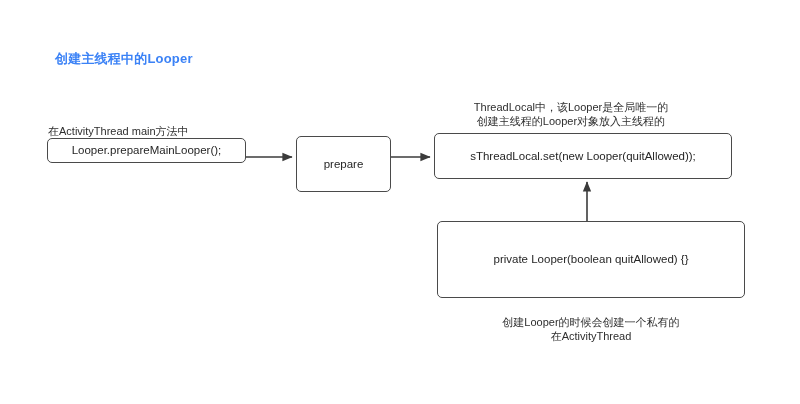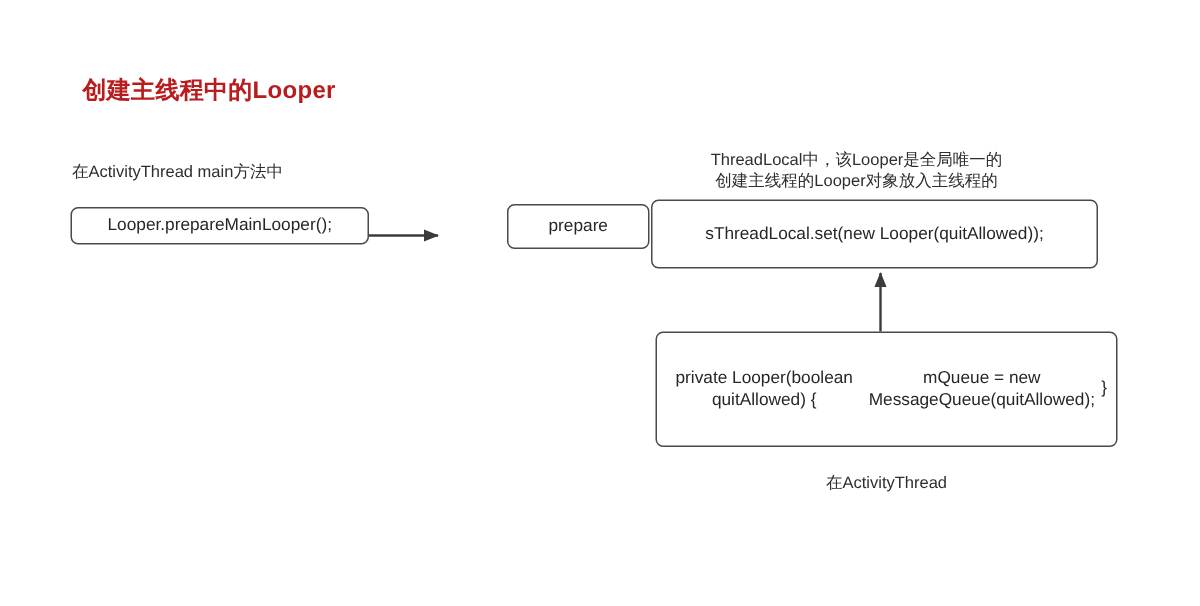--- a/index.html
+++ b/index.html
@@ -23,24 +23,24 @@
     top: 0;
     width: 800px;
     height: 404px;
   }
 
   
   .diagram-title {
     position: absolute;
     left: 55px;
     top: 50px;
-    font-size: 16px;
+    font-size: 13px;
     font-weight: bold;
     letter-spacing: .2px;
-    color: #b91c1c;
+    color: #3b82f6;
     white-space: nowrap;
   }
 
   
   .caption {
     position: absolute;
     font-size: 11px;
     line-height: 14px;
     color: #2e2e2e;
     white-space: nowrap;
@@ -80,29 +80,30 @@
     stroke-width: 1.6;
   }
 </style>
 </head>
 <body>
 
 <div id="canvas">
 
   <div class="diagram-title">创建主线程中的Looper</div>
 
-  <div class="caption" style="left:48px; top:108px;text-align:right;">在ActivityThread main方法中</div>
+  <div class="caption" style="left:48px; top:124px;text-align:right;">在ActivityThread main方法中</div>
 
 
   <div class="caption center" style="left:434px; top:100px; width:274px;">
     <div>ThreadLocal中，该Looper是全局唯一的</div>
     <div>创建主线程的Looper对象放入主线程的</div>
   </div>
 
   <div class="caption center" style="left:454px; top:315px; width:274px;">
+    <div>创建Looper的时候会创建一个私有的</div>
     <div>在ActivityThread</div>
   </div>
 
   <svg class="connectors" viewBox="0 0 800 404" xmlns="http://www.w3.org/2000/svg">
     <defs>
       <marker id="arrowhead" markerWidth="7" markerHeight="7" refX="6" refY="3" orient="auto" markerUnits="strokeWidth">
         <path d="M0,0.4 L6.4,3 L0,5.6 z" fill="#3b3b3b"></path>
       </marker>
     </defs>
 
@@ -110,27 +111,26 @@
 
     <line x1="391" y1="157" x2="430" y2="157" marker-end="url(#arrowhead)"></line>
 
     <line x1="587" y1="221" x2="587" y2="182" marker-end="url(#arrowhead)"></line>
   </svg>
 
   <div class="node" style="left:47px; top:138px; width:199px; height:25px;">
     <span>Looper.prepareMainLooper();</span>
   </div>
 
-  <div class="node" style="left:296px; top:136px; width:95px; height:30px;margin-left:42px;">
+  <div class="node" style="left:296px; top:136px; width:95px; height:56px;">
     <span>prepare</span>
   </div>
 
   <div class="node" style="left:434px; top:133px; width:298px; height:46px;">
     <span>sThreadLocal.set(new Looper(quitAllowed));</span>
   </div>
 
   <div class="node" style="left:437px; top:221px; width:308px; height:77px; flex-direction:row; justify-content:center;">
     <div>private Looper(boolean quitAllowed) {</div>
-    <div>mQueue = new MessageQueue(quitAllowed);</div>
     <div>}</div>
   </div>
 
 </div>
 
 </body></html>

